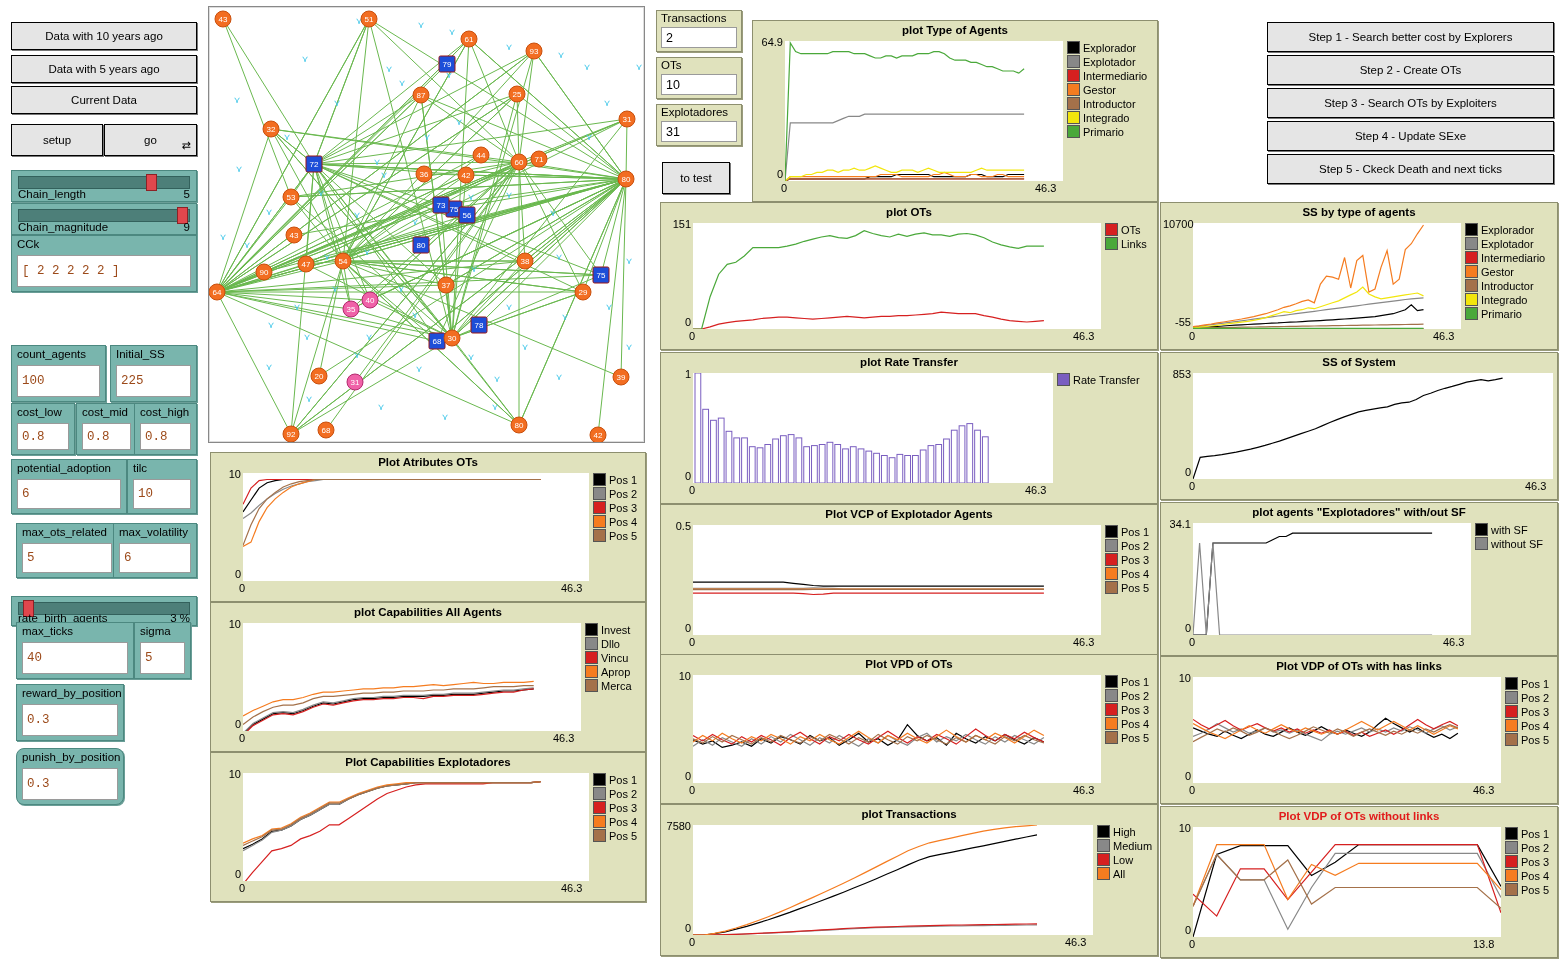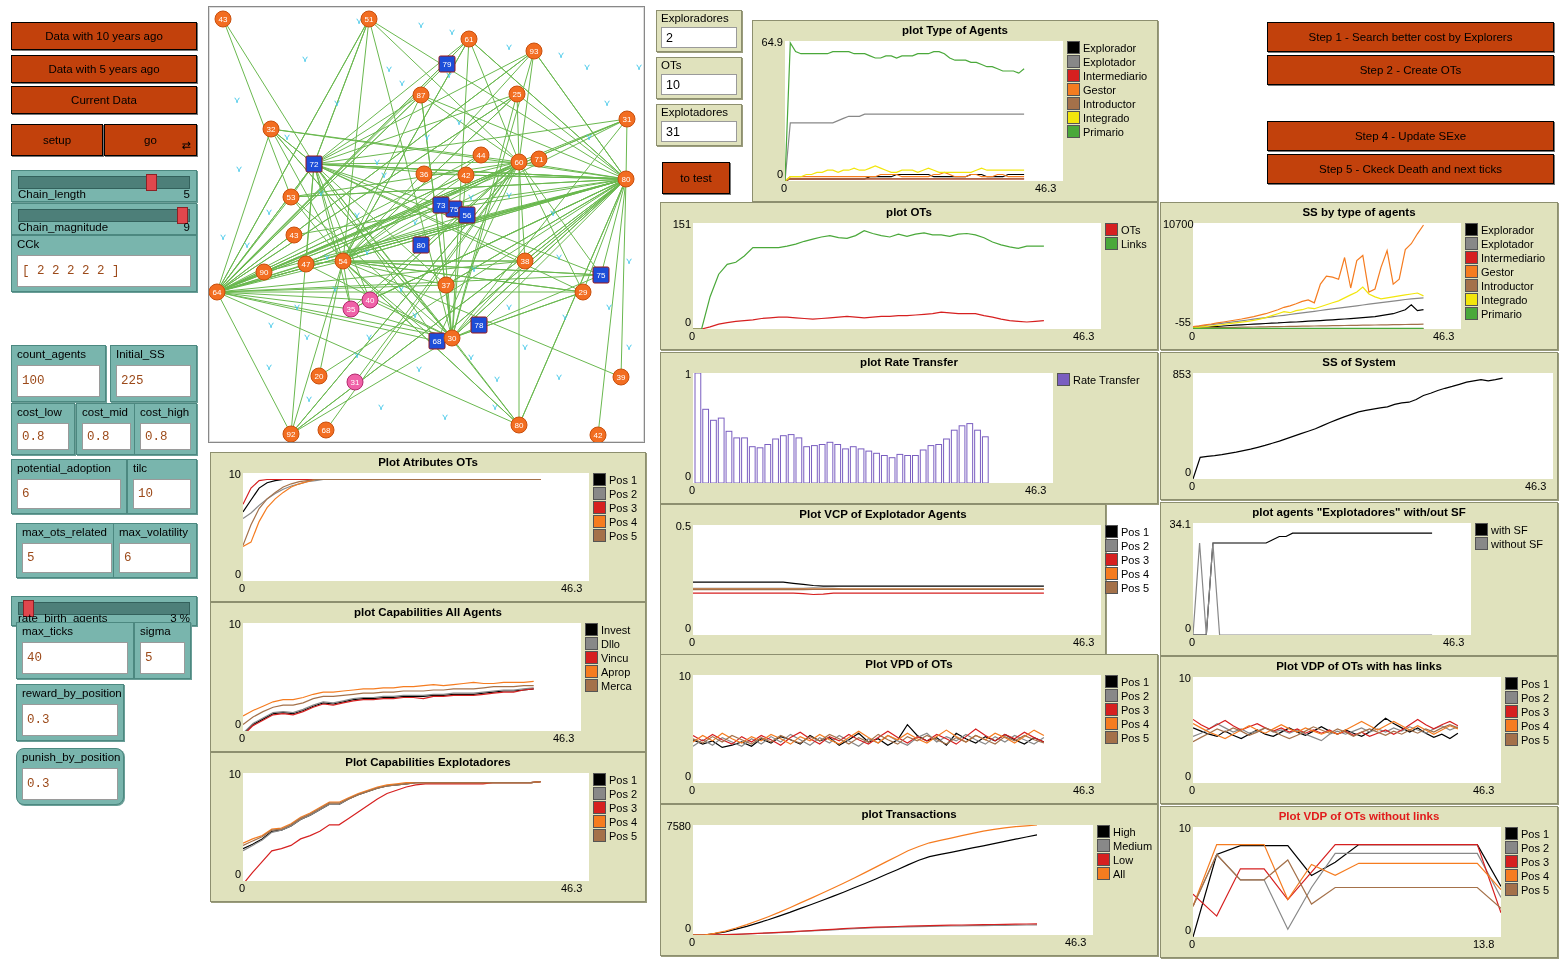--- a/index.html
+++ b/index.html
@@ -1,20 +1,20 @@
 <!DOCTYPE html>
 <html><head>
 <meta charset="utf-8">
 <style>
   html,body{margin:0;padding:0;background:#fff;}
   body{width:1562px;height:962px;position:relative;font-family:"Liberation Sans",sans-serif;overflow:hidden;}
 
   
   .btn{
-    background:#c2410c;border:1px solid #000;
+    background:#e5e5e5;border:1px solid #000;
     box-shadow:1px 1px 0 #777;
     display:flex;align-items:center;justify-content:center;
     font-size:11.5px;color:#000;cursor:pointer;user-select:none;
   }
   .slider,.inputbox,.chooser{
     background:#79b5ad;border:1px solid #4c8880;box-shadow:1px 1px 0 #6a9e97;
     position:relative;
   }
   .slider-track{
     position:absolute;left:6px;right:6px;top:5px;height:11px;
@@ -473,21 +473,21 @@
       <div class="tiny" style="left:160px;top:330px;">⋎</div>
       <div class="tiny" style="left:262px;top:350px;">⋎</div>
       <div class="tiny" style="left:316px;top:340px;">⋎</div>
       <div class="tiny" style="left:92px;top:262px;">⋎</div>
       <div class="tiny" style="left:240px;top:68px;">⋎</div>
     </div>
 </div>
 
 <div id="monitor-stack" style="position:absolute;left:656px;top:10px;width:84px;height:150px;">
     <div class="monitor" style="position:absolute;left:0;top:0px;width:84px;height:40px;">
-      <div class="mon-label">Exploradores</div>
+      <div class="mon-label">Transactions</div>
       <div class="mon-val">2</div>
     </div>
     <div class="monitor" style="position:absolute;left:0;top:47px;width:84px;height:40px;">
       <div class="mon-label">OTs</div>
       <div class="mon-val">10</div>
     </div>
     <div class="monitor" style="position:absolute;left:0;top:94px;width:84px;height:40px;">
       <div class="mon-label">Explotadores</div>
       <div class="mon-val">31</div>
     </div>
@@ -495,20 +495,23 @@
 <div class="btn" style="position:absolute;left:662px;top:162px;width:66px;height:30px;">
   <span>to test</span>
 </div>
 
 <div id="step-buttons" style="position:absolute;left:1267px;top:22px;width:285px;height:180px;">
     <div class="btn" style="position:absolute;left:0;top:0px;width:285px;height:28px;">
       <span>Step 1 - Search better cost by Explorers</span>
     </div>
     <div class="btn" style="position:absolute;left:0;top:33px;width:285px;height:28px;">
       <span>Step 2 - Create OTs</span>
+    </div>
+    <div class="btn" style="position:absolute;left:0;top:66px;width:285px;height:28px;">
+      <span>Step 3 - Search OTs by Exploiters</span>
     </div>
     <div class="btn" style="position:absolute;left:0;top:99px;width:285px;height:28px;">
       <span>Step 4 - Update SExe</span>
     </div>
     <div class="btn" style="position:absolute;left:0;top:132px;width:285px;height:28px;">
       <span>Step 5 - Ckeck Death and next ticks</span>
     </div>
   </div>
 
 <div id="plots">
@@ -691,21 +694,21 @@
       <div class="plot-canvas" style="left:32px;top:20px;width:360px;height:106px;">
         <svg width="360" height="106" viewBox="0 0 360 106">
           <polyline points="0.0,106.0 7.2,84.3 14.4,83.4 21.6,82.6 28.8,81.6 36.0,80.4 43.2,79.2 50.4,77.7 57.6,76.2 64.8,74.3 72.0,72.4 79.2,70.2 86.4,68.1 93.6,65.6 100.8,63.1 108.0,60.6 115.2,58.2 122.4,55.7 129.6,52.6 136.8,49.5 144.0,46.6 151.2,43.9 158.4,41.4 165.6,38.9 172.8,37.4 180.0,36.2 187.2,34.9 194.4,33.9 201.6,31.4 208.8,29.9 216.0,29.2 223.2,26.5 230.4,22.5 237.6,20.3 244.8,17.5 252.0,15.3 259.2,13.4 266.4,11.3 273.6,9.1 280.8,7.8 288.0,6.6 295.2,7.8 302.4,6.6 309.6,5.1" fill="none" stroke="#000000" stroke-width="1.2"></polyline>
         </svg>
       </div>
       <div class="ymax" style="left:2px;top:15px;width:28px;text-align:right;">853</div>
       <div class="ymin" style="left:2px;top:113px;width:28px;text-align:right;">0</div>
       <div class="x0" style="left:28px;top:127px;">0</div>
       <div class="xmax" style="left:364px;top:127px;">46.3</div>
     </div>
-    <div class="plot" style="left:660px;top:504px;width:446px;height:152px;">
+    <div class="plot" style="left:660px;top:504px;width:498px;height:152px;">
       <div class="plot-title">Plot VCP of Explotador Agents</div>
       <div class="plot-canvas" style="left:32px;top:20px;width:408px;height:110px;">
         <svg width="408" height="110" viewBox="0 0 408 110">
           <polyline points="0.0,57.2 10.0,57.2 20.1,57.2 30.1,57.2 40.1,57.2 50.1,57.2 60.2,57.2 70.2,57.2 80.2,57.2 90.2,57.2 100.3,58.3 110.3,59.4 120.3,60.5 130.3,61.2 140.4,61.2 150.4,61.2 160.4,61.2 170.4,61.2 180.5,61.2 190.5,61.2 200.5,61.2 210.5,61.2 220.6,61.2 230.6,61.2 240.6,61.2 250.6,61.2 260.7,61.2 270.7,61.2 280.7,61.2 290.7,61.2 300.8,61.2 310.8,61.2 320.8,61.2 330.8,61.2 340.9,61.2 350.9,61.2" fill="none" stroke="#000000" stroke-width="1.2"></polyline>
           <polyline points="0.0,63.4 10.0,63.4 20.1,63.4 30.1,63.4 40.1,63.4 50.1,63.4 60.2,63.4 70.2,63.4 80.2,63.4 90.2,63.4 100.3,63.4 110.3,63.4 120.3,62.9 130.3,63.1 140.4,63.4 150.4,63.8 160.4,63.8 170.4,63.8 180.5,63.8 190.5,63.8 200.5,63.8 210.5,63.8 220.6,63.8 230.6,63.8 240.6,63.8 250.6,63.8 260.7,63.8 270.7,63.8 280.7,63.8 290.7,63.8 300.8,63.8 310.8,63.8 320.8,63.8 330.8,63.8 340.9,63.8 350.9,63.8" fill="none" stroke="#888888" stroke-width="1.2"></polyline>
           <polyline points="0.0,68.2 10.0,68.2 20.1,68.2 30.1,68.2 40.1,68.2 50.1,68.2 60.2,68.2 70.2,68.2 80.2,68.2 90.2,68.2 100.3,68.2 110.3,68.6 120.3,69.5 130.3,69.1 140.4,68.2 150.4,68.2 160.4,68.2 170.4,68.2 180.5,68.2 190.5,68.2 200.5,68.2 210.5,68.2 220.6,68.2 230.6,68.2 240.6,68.2 250.6,68.2 260.7,68.2 270.7,68.2 280.7,68.2 290.7,68.2 300.8,68.2 310.8,68.2 320.8,68.2 330.8,68.2 340.9,68.2 350.9,68.2" fill="none" stroke="#d62020" stroke-width="1.2"></polyline>
           <polyline points="0.0,64.2 10.0,64.2 20.1,64.2 30.1,64.2 40.1,64.2 50.1,64.2 60.2,64.2 70.2,64.2 80.2,64.2 90.2,64.2 100.3,64.2 110.3,64.2 120.3,64.0 130.3,64.0 140.4,64.0 150.4,64.0 160.4,64.0 170.4,64.0 180.5,64.0 190.5,64.0 200.5,64.0 210.5,64.0 220.6,64.0 230.6,64.0 240.6,64.0 250.6,64.0 260.7,64.0 270.7,64.0 280.7,64.0 290.7,64.0 300.8,64.0 310.8,64.0 320.8,64.0 330.8,64.0 340.9,64.0 350.9,64.0" fill="none" stroke="#f57c20" stroke-width="1.2"></polyline>
           <polyline points="0.0,64.7 10.0,64.7 20.1,64.7 30.1,64.7 40.1,64.7 50.1,64.7 60.2,64.7 70.2,64.7 80.2,64.7 90.2,64.7 100.3,64.7 110.3,64.7 120.3,64.5 130.3,64.5 140.4,64.5 150.4,64.5 160.4,64.5 170.4,64.5 180.5,64.5 190.5,64.5 200.5,64.5 210.5,64.5 220.6,64.5 230.6,64.5 240.6,64.5 250.6,64.5 260.7,64.5 270.7,64.5 280.7,64.5 290.7,64.5 300.8,64.5 310.8,64.5 320.8,64.5 330.8,64.5 340.9,64.5 350.9,64.5" fill="none" stroke="#a4714a" stroke-width="1.2"></polyline>
         </svg>
       </div>

